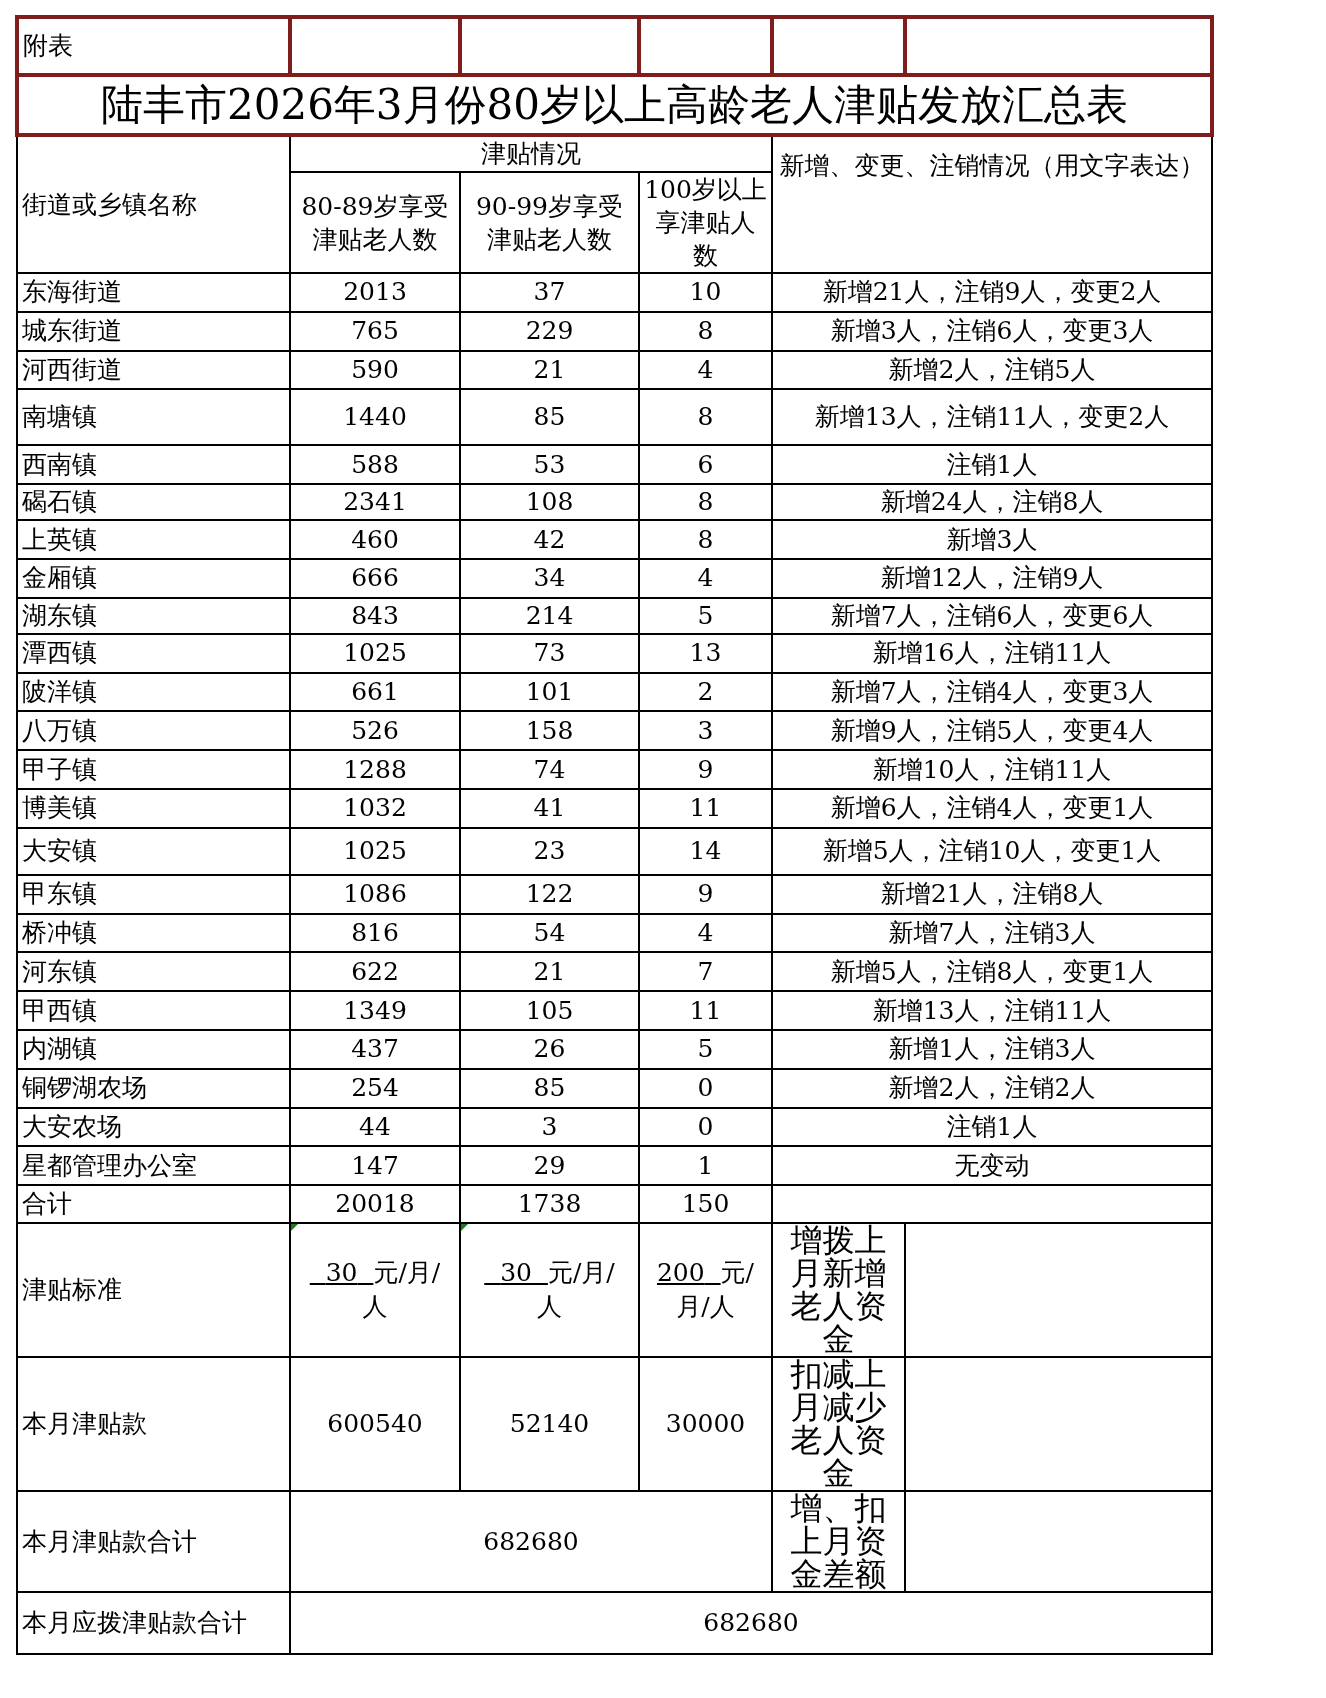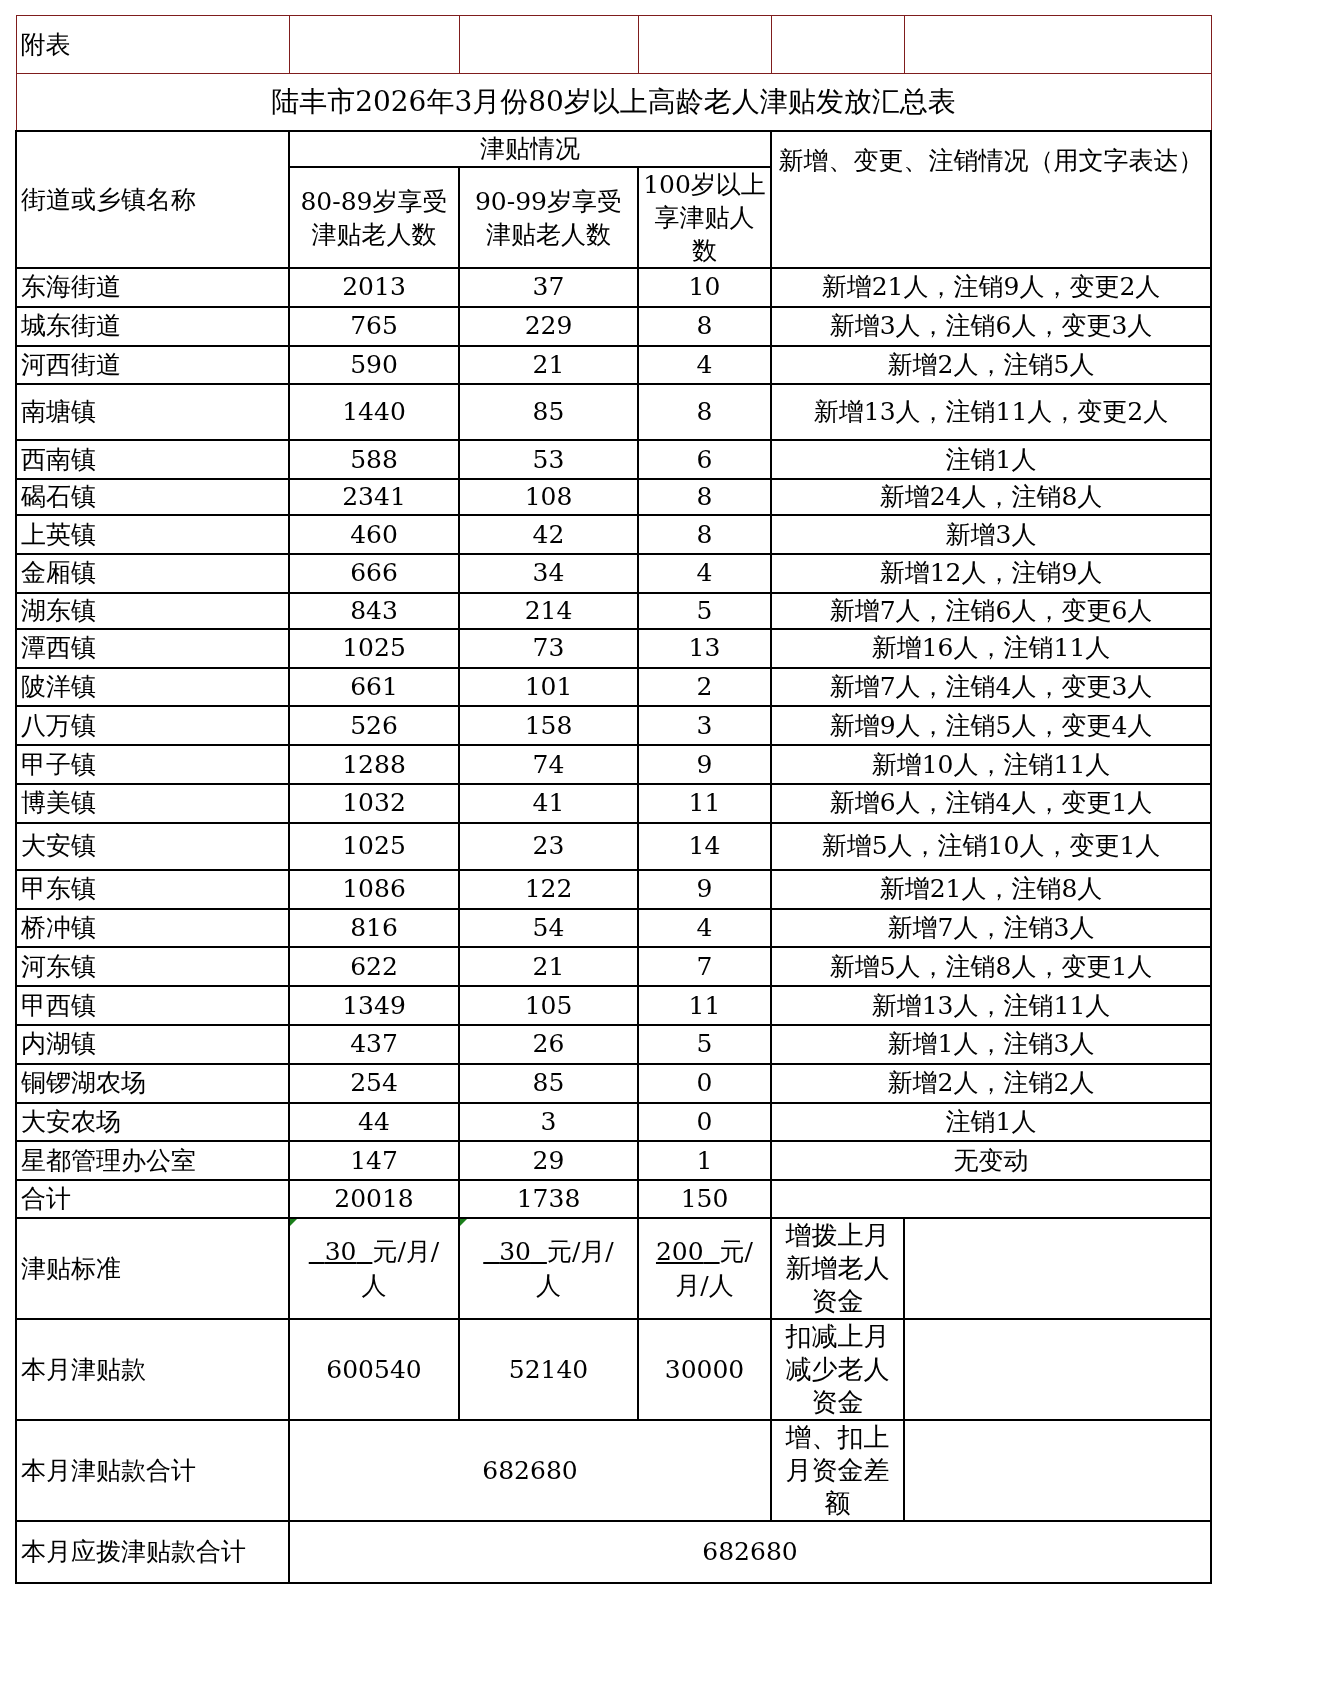--- a/index.html
+++ b/index.html
@@ -2,26 +2,26 @@
 <html><head>
 <meta charset="utf-8">
 <style>
   html, body { margin: 0; padding: 0; background: #ffffff; }
   body { width: 1326px; height: 1698px; position: relative; overflow: hidden;
          font-family: "DejaVu Serif", "Liberation Serif", serif; color: #000; }
   .sheet { position: absolute; left: 15px; top: 15px; width: 1195px; }
   table { border-collapse: collapse; table-layout: fixed; width: 1195px; }
   td { padding: 0 4px; font-size: 25px; line-height: 34px; vertical-align: middle; overflow: hidden; }
   .grid td { border: 2px solid #000; }
-  .top td { border: 1px solid #7f1d1d; }
+  .top td { border: 4px solid #7f1d1d; }
   .l { text-align: left; }
   .c { text-align: center; }
-  .title { font-size: 28px; text-align: center; line-height: 56px; height: 54px; padding: 0; }
+  .title { font-size: 42px; text-align: center; line-height: 56px; height: 54px; padding: 0; }
   .hdr2 { line-height: 33px; }
-  .small { font-size: 26px; line-height: 33px; }
+  .small { font-size: 32px; line-height: 33px; }
   .u { text-decoration: underline; }
   .tri { position: relative; }
   .tri::before { content: ""; position: absolute; left: 0; top: 0; width: 0; height: 0;
     border-top: 7px solid #1a7f1a; border-right: 7px solid transparent; }
   .num { font-family: "DejaVu Serif", "Liberation Serif", serif; }
 </style>
 </head>
 <body>
 
 <div class="sheet">

